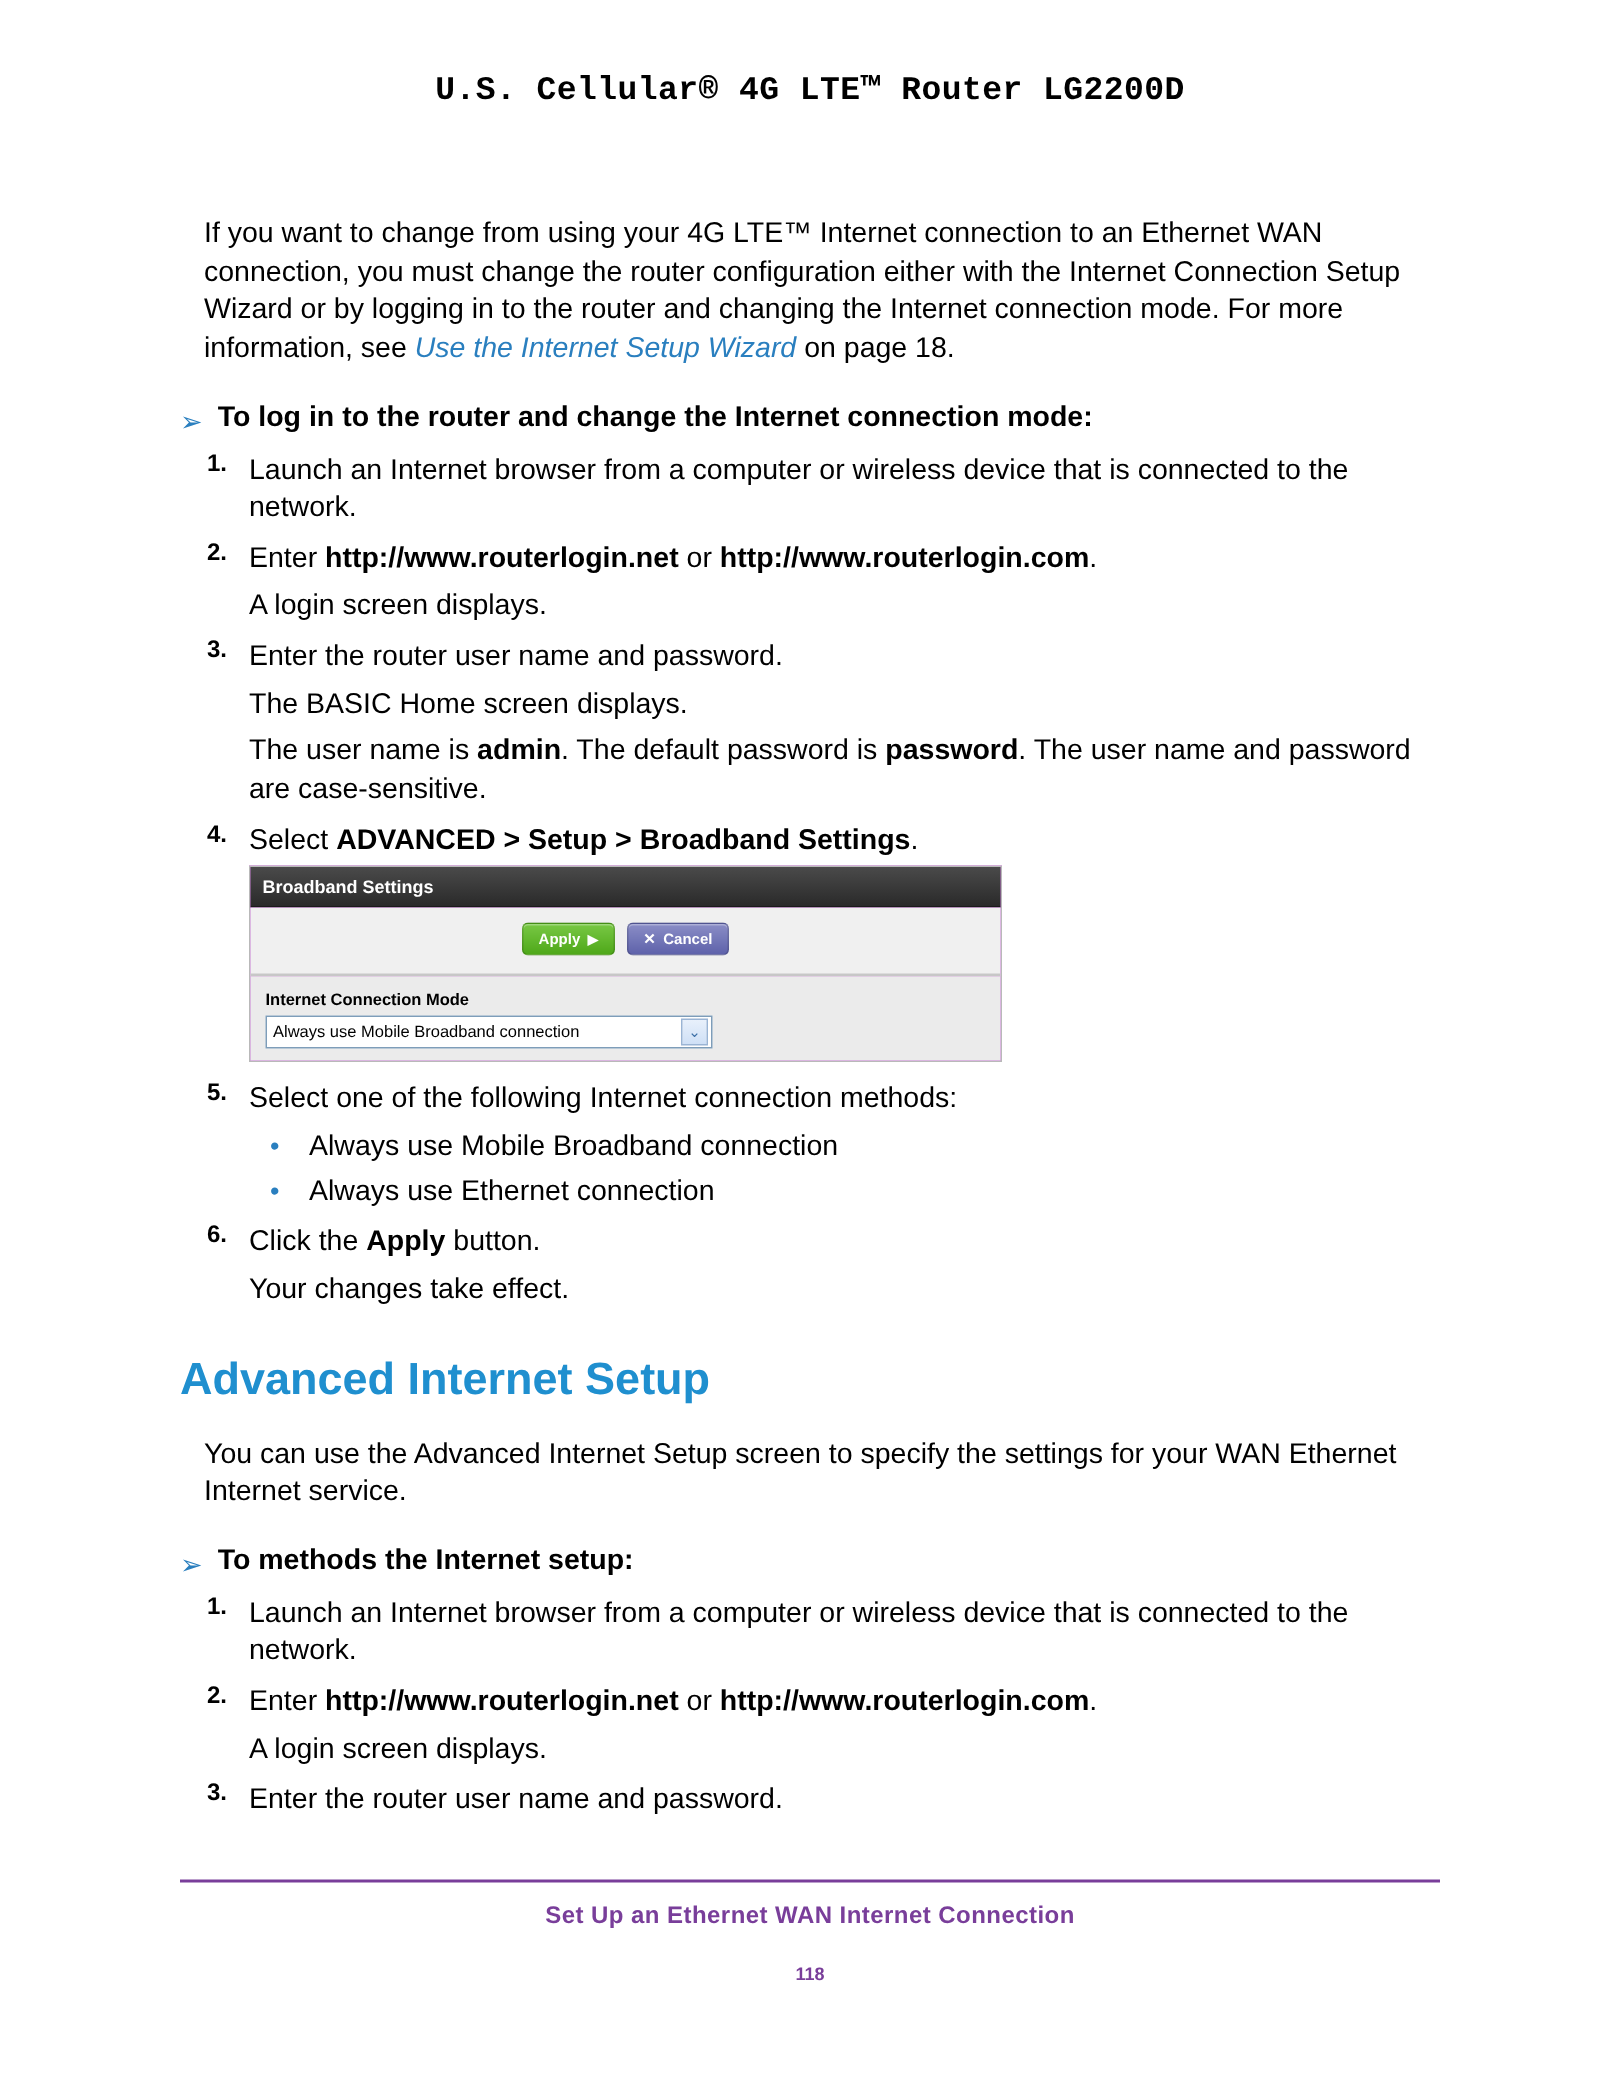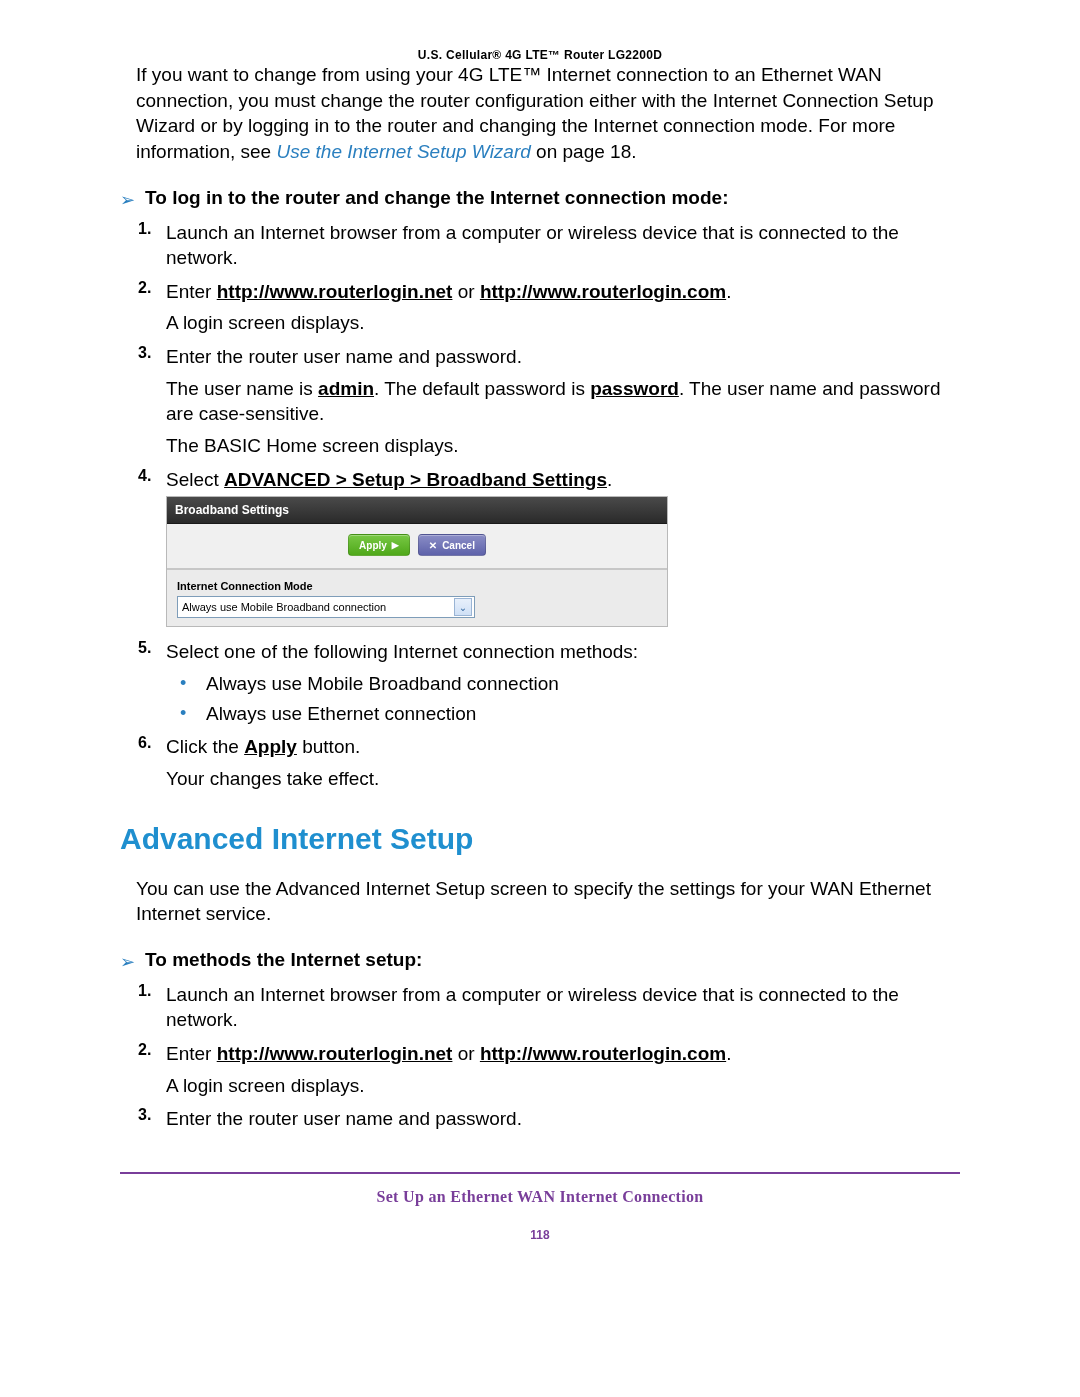--- a/index.html
+++ b/index.html
@@ -12,24 +12,25 @@
     width: 1080px;
     min-height: 1397px;
     margin: 0 auto;
     box-sizing: border-box;
     padding: 48px 120px 0 120px;
     position: relative;
   }
 
   .doc-header {
     text-align: center;
-    font-family: Liberation Sans, sans-serif;
-    font-weight: 700;
-    font-size: 12px;
+    font-family: Liberation Mono, monospace;
+    font-weight: 700;
+    font-size: 22px;
     letter-spacing: 0.3px;
+    margin-bottom: 70px;
   }
 
   h1.section {
     color: #1f8fcf;
     font-family: "Segoe UI", Verdana, Arial, sans-serif;
     font-weight: 700;
     font-size: 30px;
     margin: 30px 0 20px 0;
   }
 
@@ -73,21 +74,21 @@
   }
   ol.steps > li::before {
     content: counter(step) ".";
     position: absolute;
     left: 18px;
     top: 0;
     font-weight: 700;
   }
   ol.steps .step-body { font-size: 19px; line-height: 1.35; }
   ol.steps .sub { margin-top: 6px; }
-  .bold { font-weight: 700; text-decoration: underline; }
+  .bold { font-weight: 700; }
 
   ul.bullets {
     list-style: none;
     padding: 0;
     margin: 6px 0 0 0;
   }
   ul.bullets > li {
     position: relative;
     padding-left: 40px;
     font-size: 19px;
@@ -177,21 +178,21 @@
   .footer-line {
     border: none;
     border-top: 2px solid #793e9a;
     margin: 40px 0 14px 0;
   }
   .footer-text {
     text-align: center;
     color: #793e9a;
     font-family: "Segoe UI", Verdana, Arial, sans-serif;
   }
-  .footer-text .title { font-weight: 700; font-size: 16px; letter-spacing: 0.3px; font-family: Liberation Serif, serif; }
+  .footer-text .title { font-weight: 700; font-size: 16px; letter-spacing: 0.3px; }
   .footer-text .pagenum { font-weight: 700; font-size: 12px; margin-top: 22px; }
 </style>
 </head>
 <body>
 
 <div class="page">
 
   <div class="doc-header">U.S. Cellular® 4G LTE™ Router LG2200D</div>
 
 
@@ -209,24 +210,24 @@
       <div class="step-body">Launch an Internet browser from a computer or wireless device that is connected to the network.</div>
     </li>
     <li>
       <div class="step-body">
         <span>Enter </span><span class="bold">http://www.routerlogin.net</span><span> or </span><span class="bold">http://www.routerlogin.com</span><span>.</span>
       </div>
       <div class="step-body sub">A login screen displays.</div>
     </li>
     <li>
       <div class="step-body">Enter the router user name and password.</div>
+      <div class="step-body sub">The BASIC Home screen displays.</div>
       <div class="step-body sub">
         <span>The user name is </span><span class="bold">admin</span><span>. The default password is </span><span class="bold">password</span><span>. The user name and password are case-sensitive.</span>
       </div>
-      <div class="step-body sub">The BASIC Home screen displays.</div>
     </li>
     <li>
       <div class="step-body">
         <span>Select </span><span class="bold">ADVANCED &gt; Setup &gt; Broadband Settings</span><span>.</span>
       </div>
 
       <div class="ui-panel">
         <div class="ui-titlebar">Broadband Settings</div>
         <div class="ui-buttonrow">
           <div class="btn-apply">

